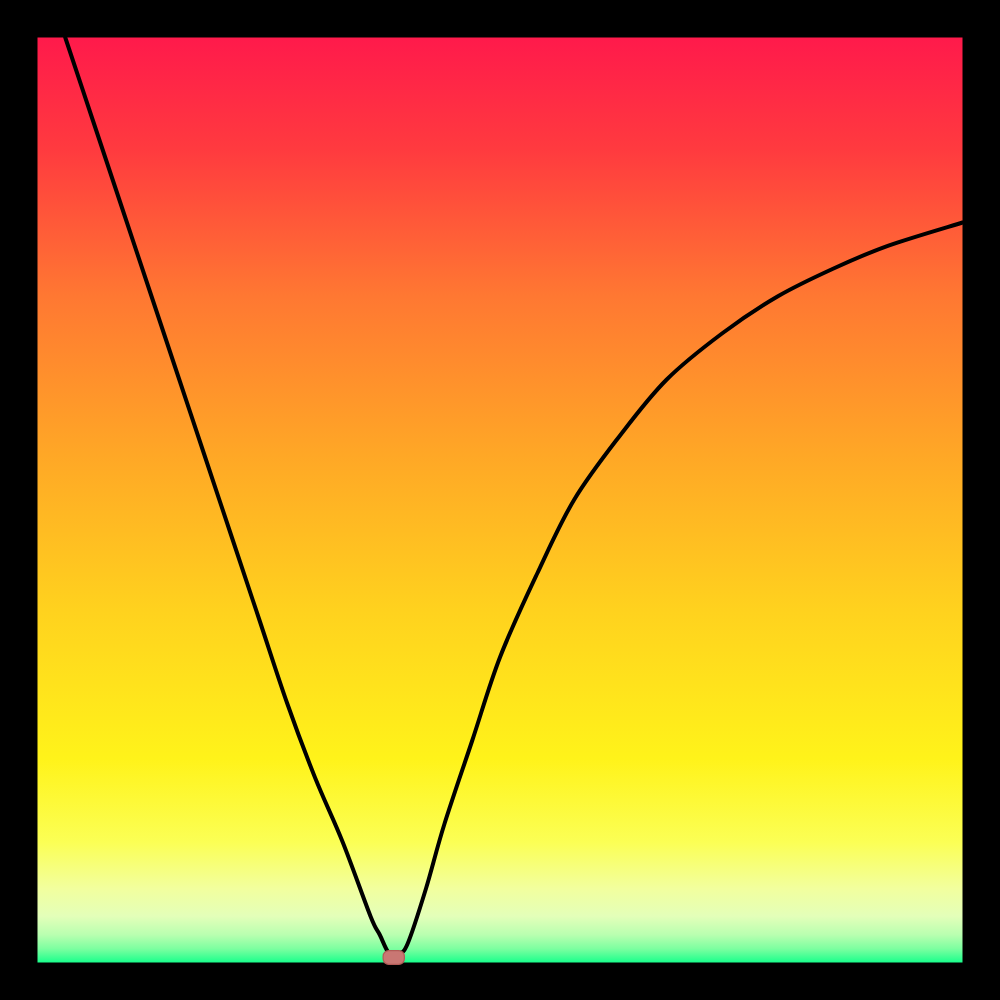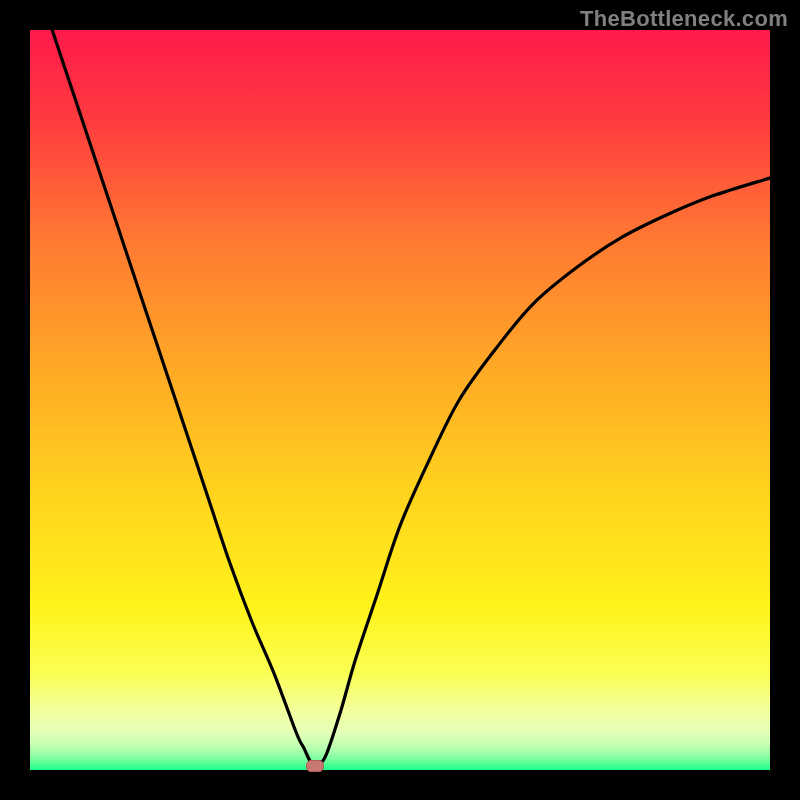--- a/index.html
+++ b/index.html
@@ -56,14 +56,13 @@
 </head>
 <body>
 
 <div class="frame">
   <div class="plot-area" style="background: linear-gradient(rgb(255, 26, 75) 0%, rgb(255, 58, 63) 12%, rgb(255, 120, 50) 28%, rgb(255, 167, 38) 45%, rgb(255, 210, 30) 62%, rgb(255, 243, 26) 78%, rgb(251, 255, 85) 87%, rgb(242, 255, 158) 92%, rgb(227, 255, 185) 95%, rgb(185, 255, 176) 97%, rgb(125, 255, 160) 98.5%, rgb(26, 255, 140) 100%);">
     <svg class="curve" viewBox="0 0 740 740" preserveAspectRatio="none">
       <path id="curve-path" d="M 22.2 0.0 C 25.9 11.1, 37.0 44.4, 44.4 66.6 C 51.8 88.8, 59.2 111.0, 66.6 133.2 C 74.0 155.4, 81.4 177.6, 88.8 199.8 C 96.2 222.0, 103.6 244.2, 111.0 266.4 C 118.4 288.6, 125.8 310.8, 133.2 333.0 C 140.6 355.2, 148.0 377.4, 155.4 399.6 C 162.8 421.8, 170.2 444.0, 177.6 466.2 C 185.0 488.4, 192.4 511.8, 199.8 532.8 C 207.2 553.8, 214.6 573.5, 222.0 592.0 C 229.4 610.5, 236.8 625.3, 244.2 643.8 C 251.6 662.3, 261.5 690.7, 266.4 703.0 C 271.3 715.3, 271.3 712.9, 273.8 717.8 C 276.3 722.7, 278.7 730.1, 281.2 732.6 C 283.7 735.1, 286.1 733.8, 288.6 732.6 C 291.1 731.4, 292.3 733.8, 296.0 725.2 C 299.7 716.6, 305.9 696.8, 310.8 680.8 C 315.7 664.8, 319.4 648.7, 325.6 629.0 C 331.8 609.3, 340.4 584.6, 347.8 562.4 C 355.2 540.2, 361.4 518.0, 370.0 495.8 C 378.6 473.6, 389.7 450.2, 399.6 429.2 C 409.5 408.2, 418.1 388.5, 429.2 370.0 C 440.3 351.5, 453.9 334.2, 466.2 318.2 C 478.5 302.2, 489.6 287.4, 503.2 273.8 C 516.8 260.2, 532.8 247.9, 547.6 236.8 C 562.4 225.7, 577.2 215.8, 592.0 207.2 C 606.8 198.6, 621.6 191.8, 636.4 185.0 C 651.2 178.2, 663.5 172.7, 680.8 166.5 C 698.1 160.3, 730.1 151.1, 740.0 148.0" fill="none" stroke-width="3.2" stroke-linecap="round" stroke-linejoin="round" stroke="#000000"></path>
     </svg>
     <div class="marker" id="min-marker" style="left: 284.9px; top: 736.3px; background: rgb(201, 119, 115); border: 1px solid rgb(178, 91, 87);"></div>
   </div>
-  <div class="watermark">TheBottleneck.com</div>
 </div>
 
 </body></html>

